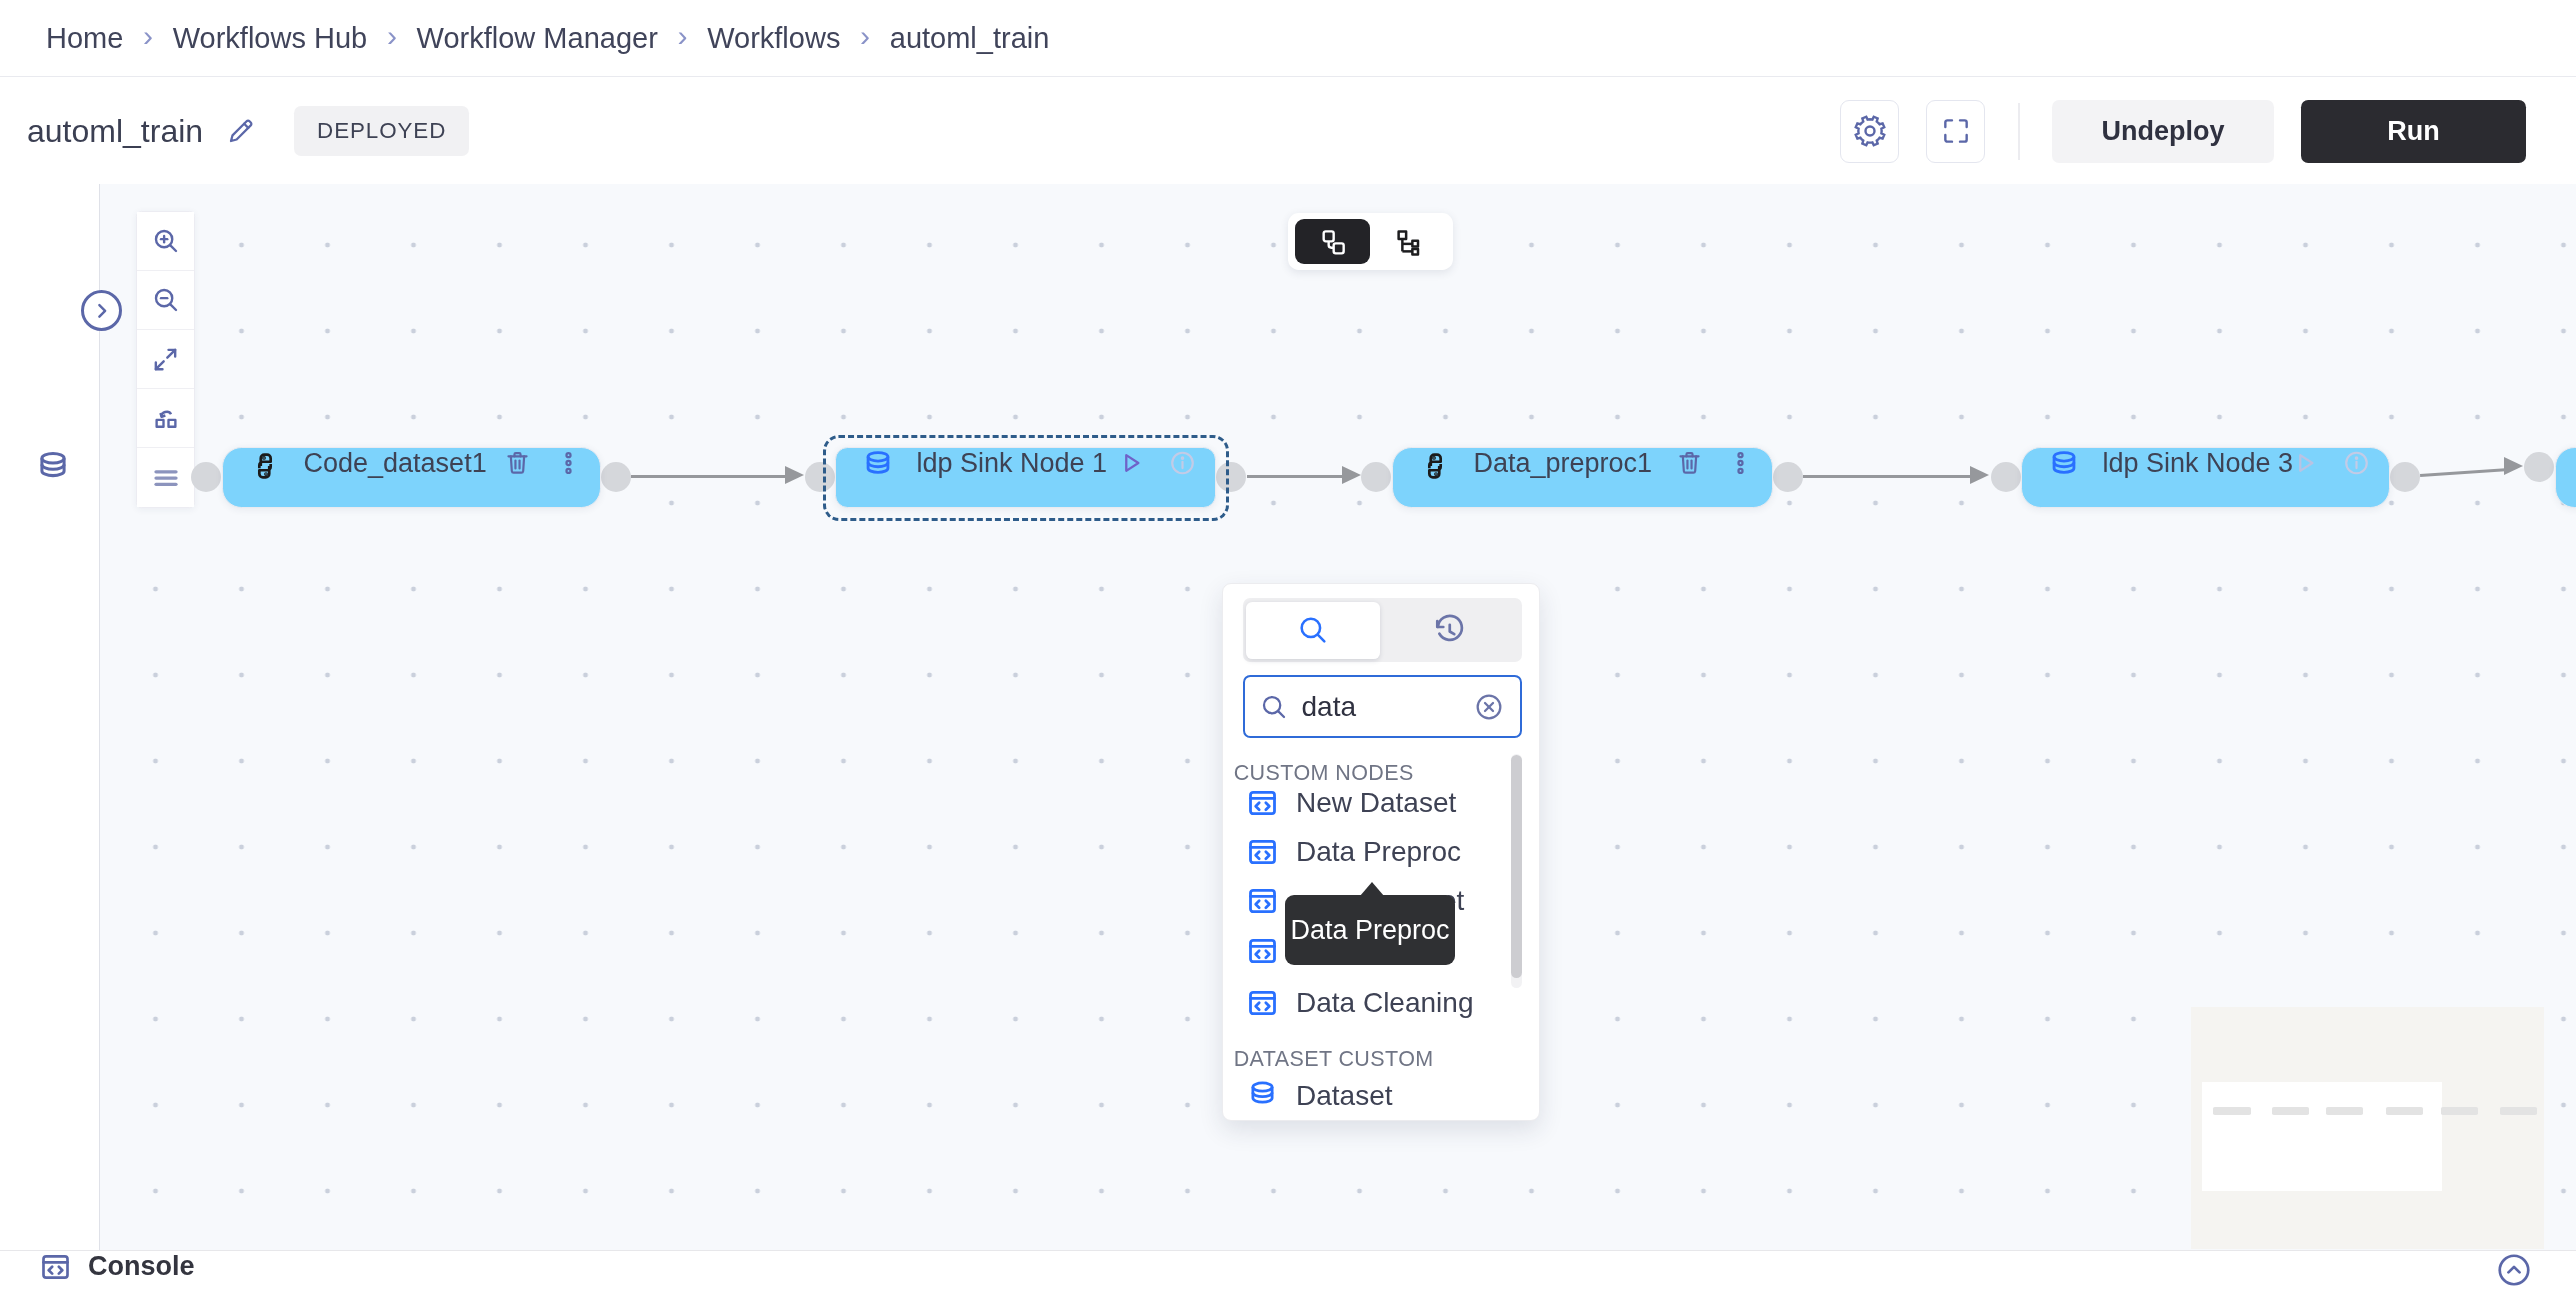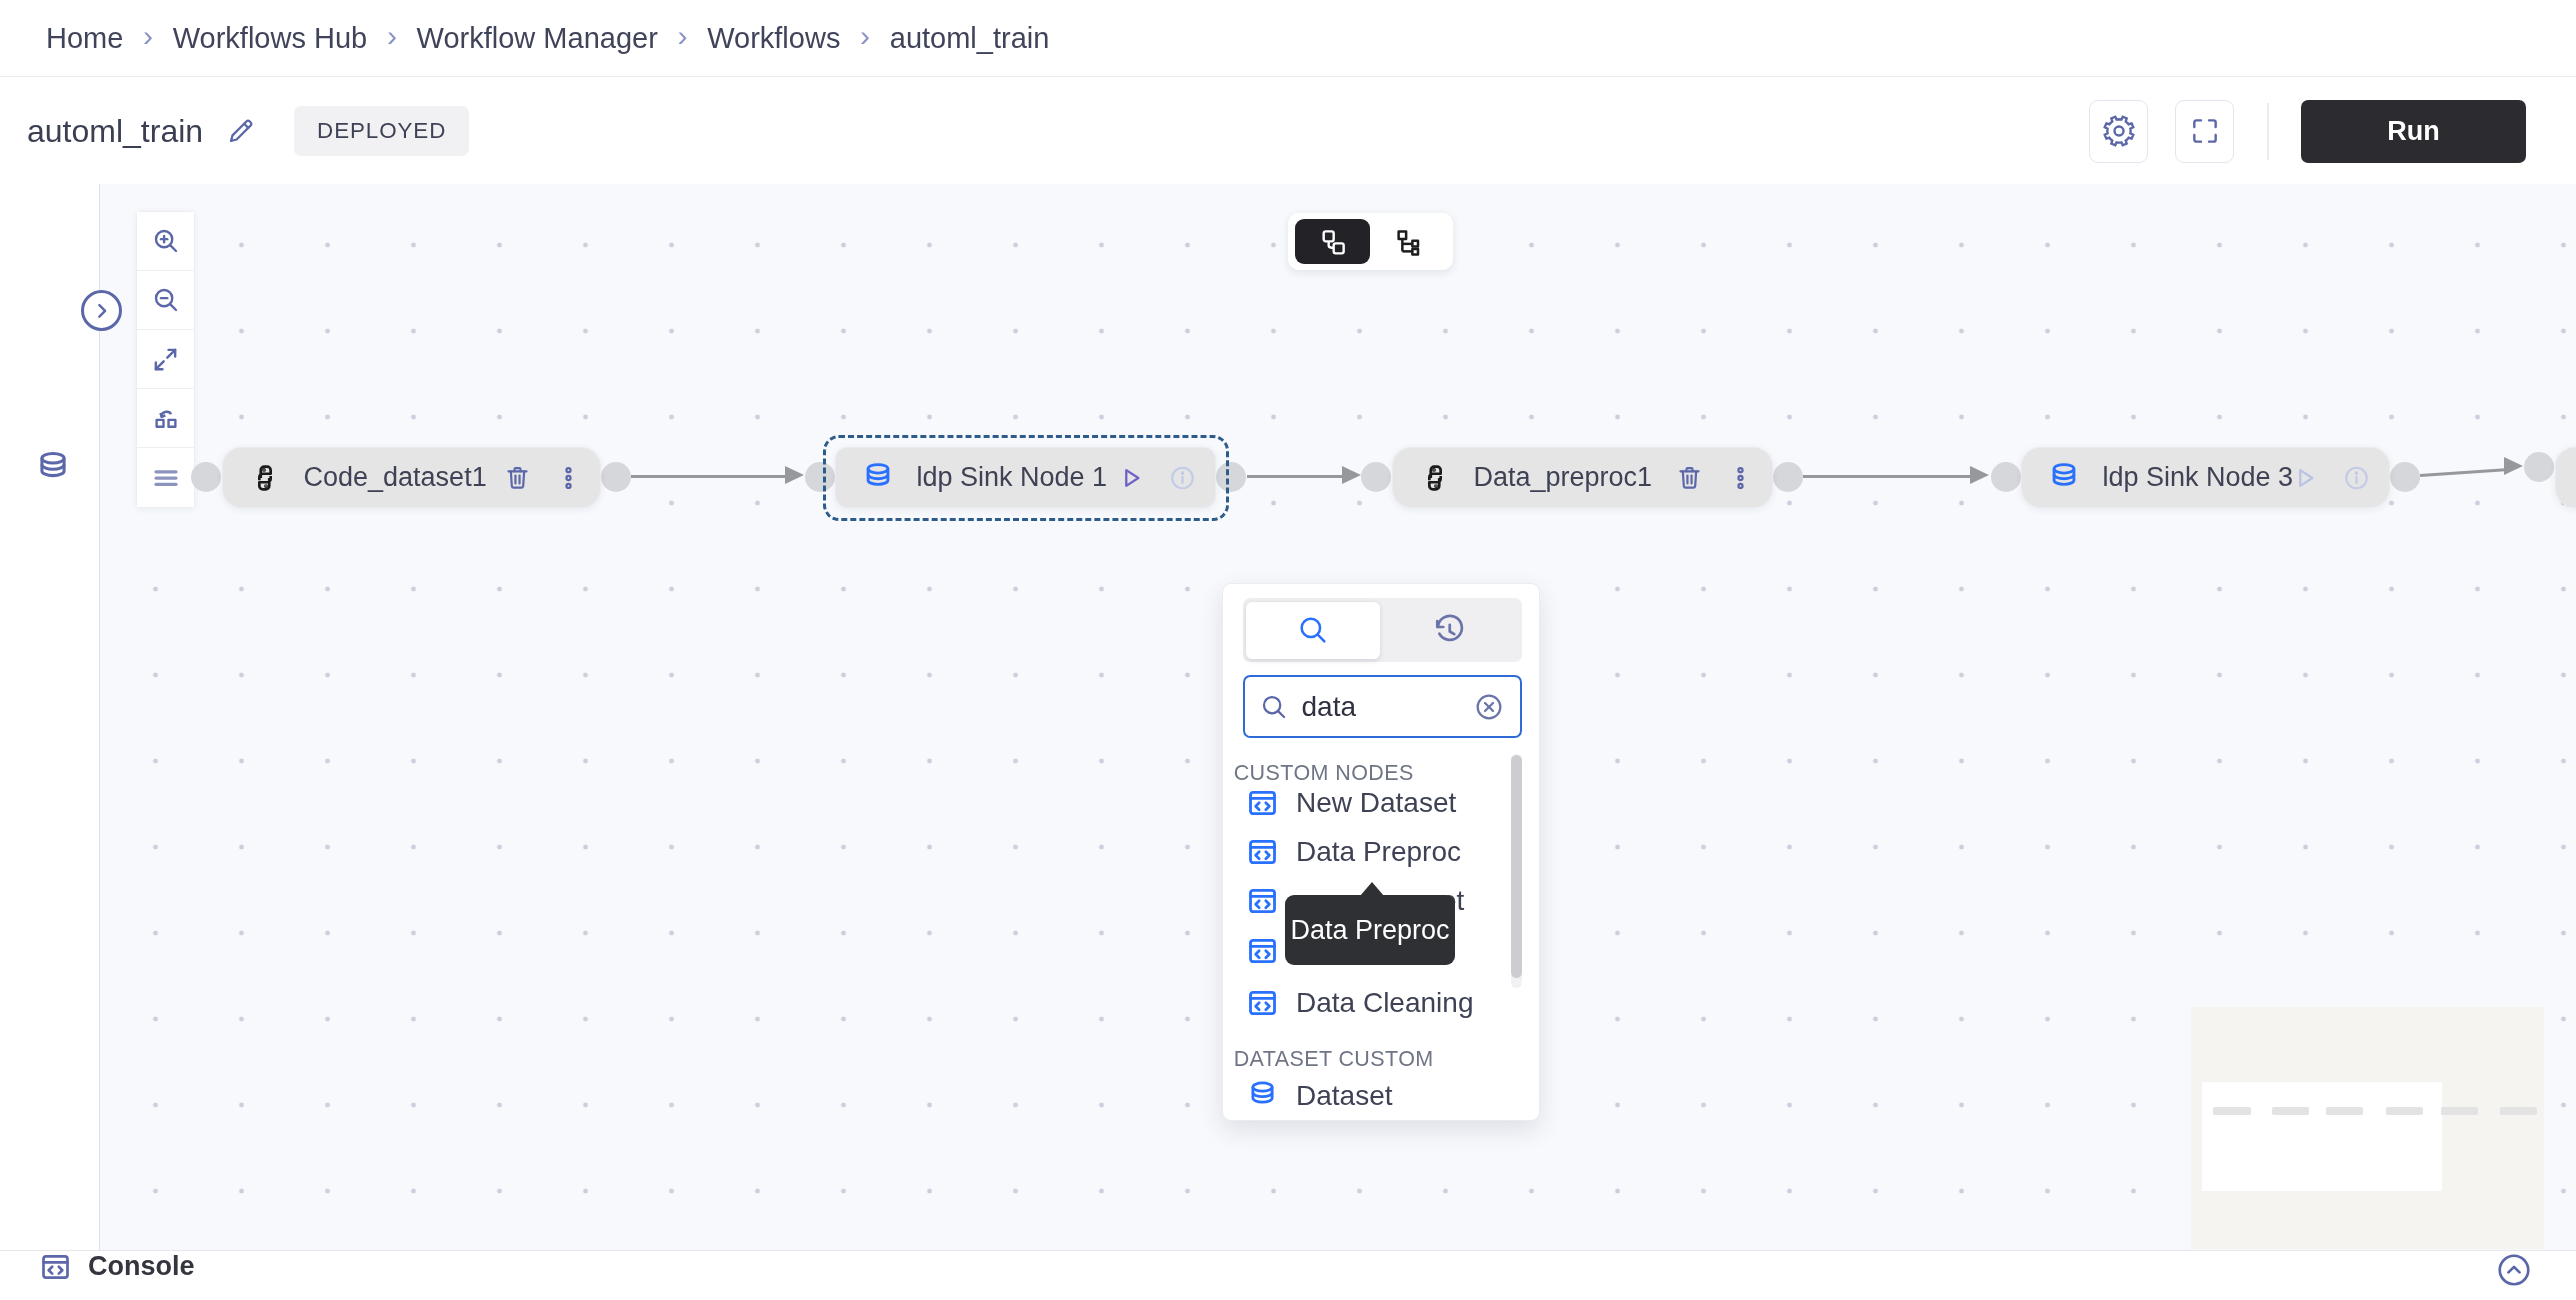--- a/index.html
+++ b/index.html
@@ -50,22 +50,22 @@
   .ct-btn:last-child { border-bottom:none; }
 
   
   .view-toggle { position:absolute; left:1288px; top:213px; width:165px; height:57px; background:#fff;
     border-radius:10.7px; box-shadow:0 2.7px 9px rgba(40,50,80,.10); display:flex; align-items:center; padding:0 7.2px; }
   .vt-flow { width:75px; height:45px; background:#232327; border-radius:9px; display:flex; align-items:center;
     justify-content:center; cursor:pointer; }
   .vt-tree { flex:1; display:flex; align-items:center; justify-content:center; cursor:pointer; }
 
   
-  .node-card { position:absolute; height:61px; background:#e5e5e5; border:0.9px solid #e9ebf1; border-radius:19.7px;
-    box-shadow:0 1.8px 7.2px rgba(40,50,80,.07); display:flex; align-items:center; padding-left:25px; cursor:pointer; }
+  .node-card { position:absolute; height:61px; background:#7dd3fc; border:0.9px solid #e9ebf1; border-radius:19.7px;
+    box-shadow:0 1.8px 7.2px rgba(40,50,80,.07); display:flex; padding-left:25px; cursor:pointer; }
   .node-label { margin-left:21.5px; font-size:27px; color:#3e4254; white-space:nowrap; }
   .node-actions { position:absolute; right:18px; display:flex; align-items:center; gap:23px; }
   .selected-outline { position:absolute; left:823px; top:435px; width:406px; height:86px;
     border:3.6px dashed #2e5c8a; border-radius:16px; }
   .port { position:absolute; width:30px; height:30px; border-radius:50%; background:#d5d7db; }
   .edge-line { position:absolute; height:2.7px; background:#96989c; }
   .edge-arrow { position:absolute; width:0; height:0; border-top:9.8px solid transparent;
     border-bottom:9.8px solid transparent; border-left:19.7px solid #96989c; }
 
   
@@ -143,20 +143,21 @@
       </div>
       <div class="icon-btn">
         <svg width="32" height="32" viewBox="0 0 24 24" fill="none" stroke="#5b67a8" stroke-width="1.8" stroke-linecap="round">
             <path d="M4 9V5.5A1.5 1.5 0 0 1 5.5 4H9"></path>
             <path d="M15 4h3.5A1.5 1.5 0 0 1 20 5.5V9"></path>
             <path d="M20 15v3.5a1.5 1.5 0 0 1-1.5 1.5H15"></path>
             <path d="M9 20H5.5A1.5 1.5 0 0 1 4 18.5V15"></path>
           </svg>
       </div>
       <div class="hdr-divider"></div>
+      <button class="btn btn-light btn-undeploy">Undeploy</button>
       <button class="btn btn-dark btn-run">Run</button>
     </div>
   </div>
 
   <div class="canvas"></div>
 
   <div class="side-rail">
     <span class="rail-db-icon">
       <svg width="38" height="39" viewBox="0 0 24 24" fill="none" stroke="#5b67a8" stroke-width="1.9">
           <ellipse cx="12" cy="5.5" rx="7" ry="3"></ellipse>

